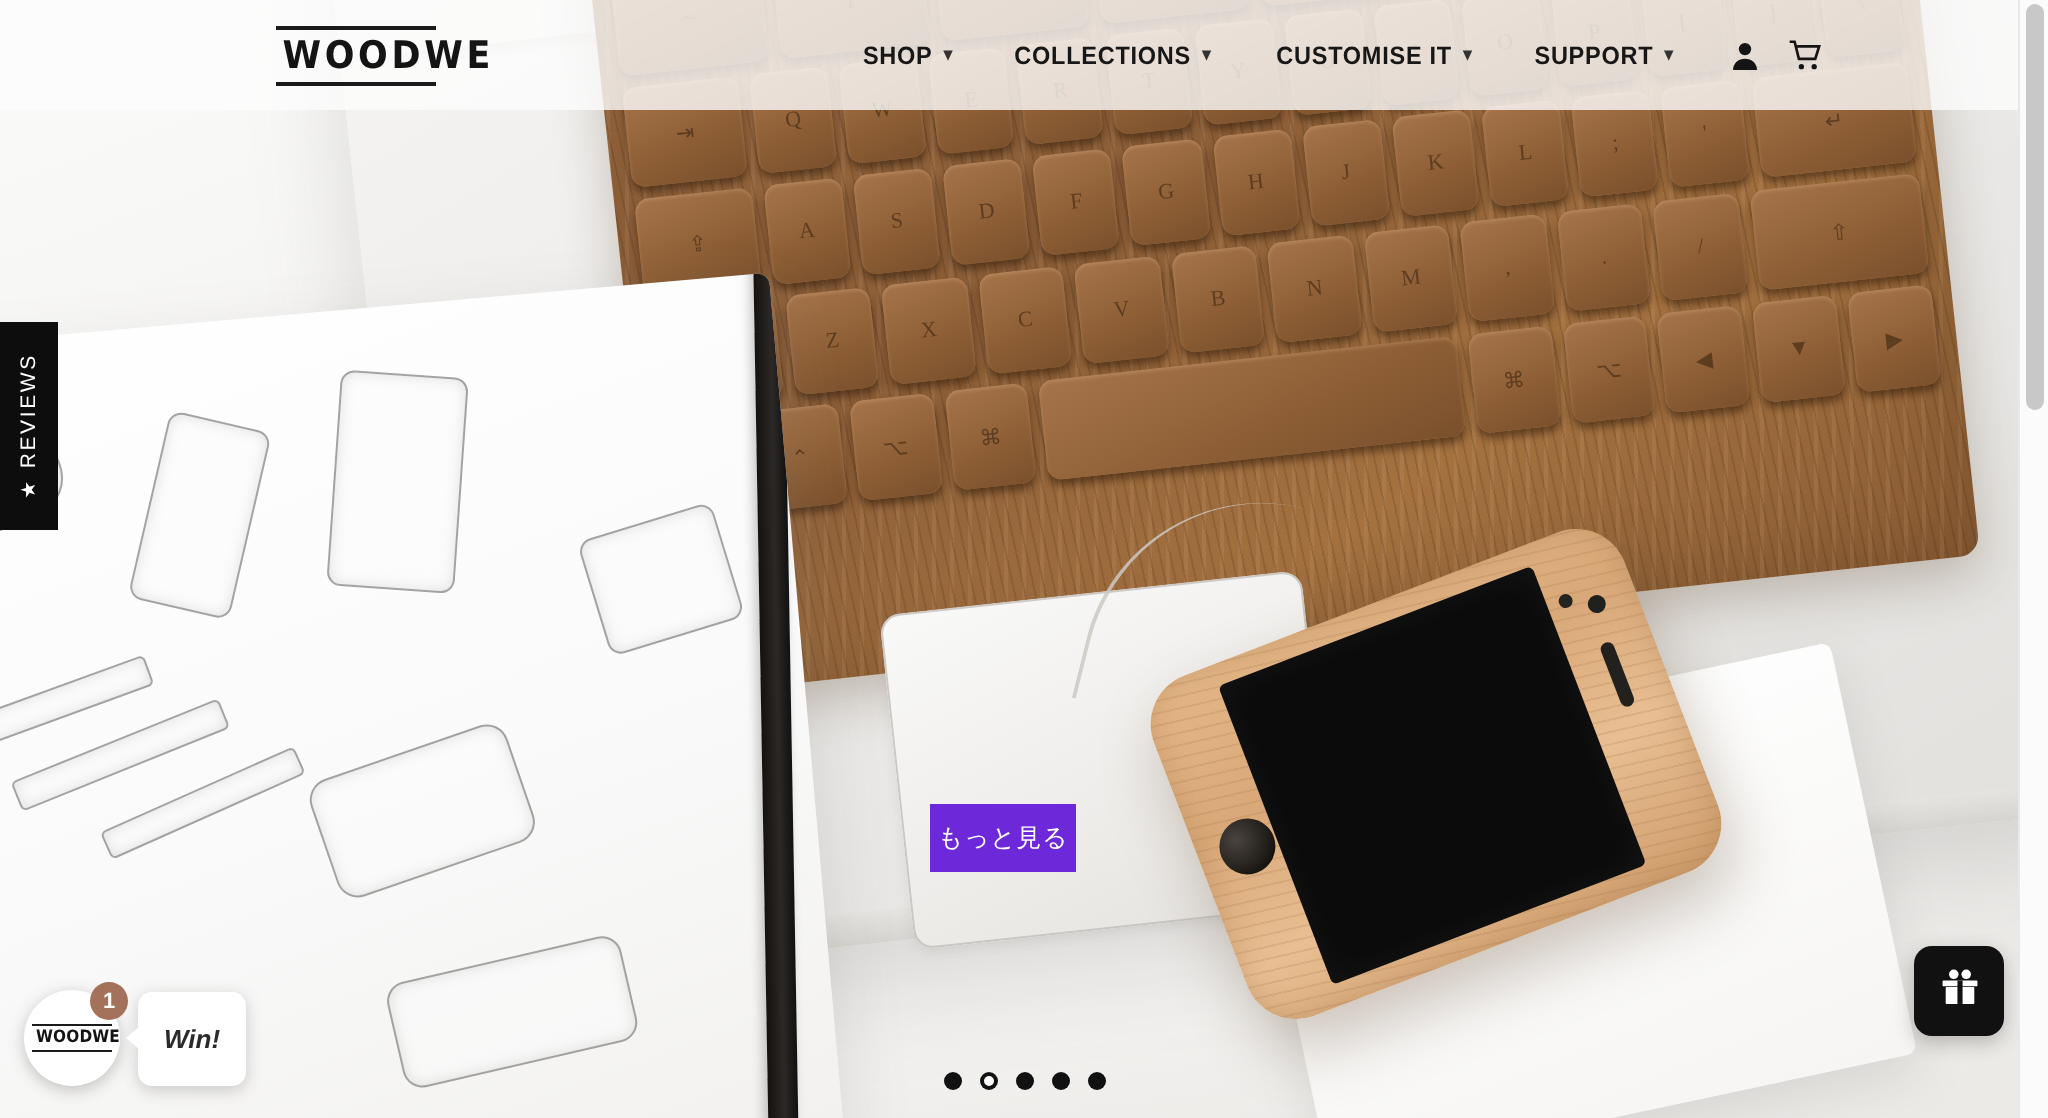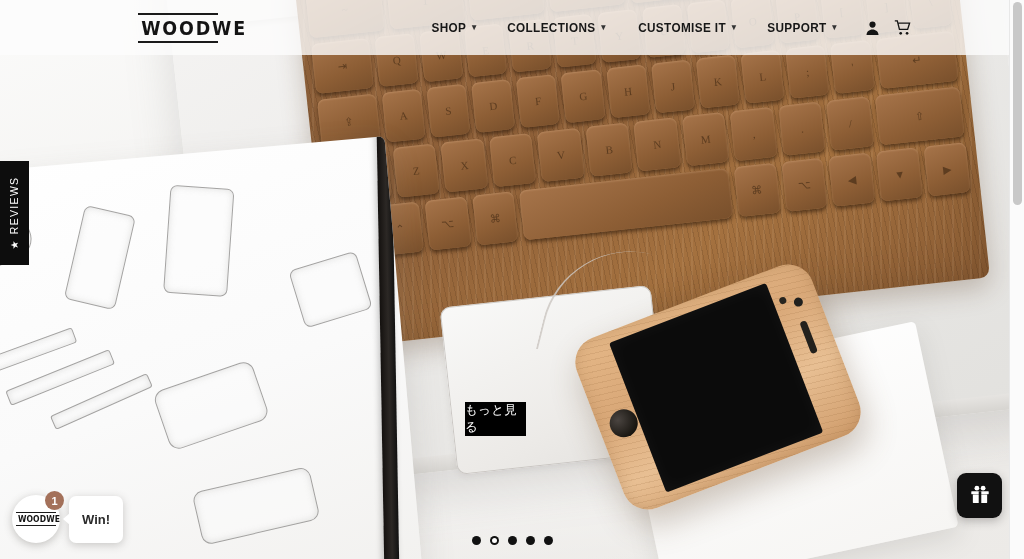--- a/index.html
+++ b/index.html
@@ -267,22 +267,22 @@
     font-size: 10.5px;
     letter-spacing: 1.3px;
     display:flex; align-items:center; gap:5px;
   }
   .star { font-size: 10px; }
 
   
   .cta {
     position: absolute;
     left: 465px; top: 402px;
-    width: 61px; height: 34px;
-    background: #000000;
+    width: 73px; height: 34px;
+    background: #6d28d9;
     color: #fff;
     font-size: 12.5px;
     display: flex; align-items: center; justify-content: center;
     cursor: pointer;
     z-index: 30;
     letter-spacing: .3px;
   }
 
   
   .dots {
@@ -329,20 +329,21 @@
     display:flex; align-items:center; justify-content:center;
   }
   .chat-bubble {
     position: relative;
     background: #fff;
     border-radius: 7px;
     padding: 16px 13px;
     font-size: 13px; font-weight: 700; color: #2b2b2b;
     box-shadow: 0 2px 8px rgba(70,65,60,.26);
     cursor: pointer;
+    font-style: italic;
   }
   .chat-bubble::before {
     content:"";
     position:absolute; left:-6px; top: 50%; margin-top:-6px;
     border-top: 6px solid transparent;
     border-bottom: 6px solid transparent;
     border-right: 7px solid #fff;
   }
 
   

